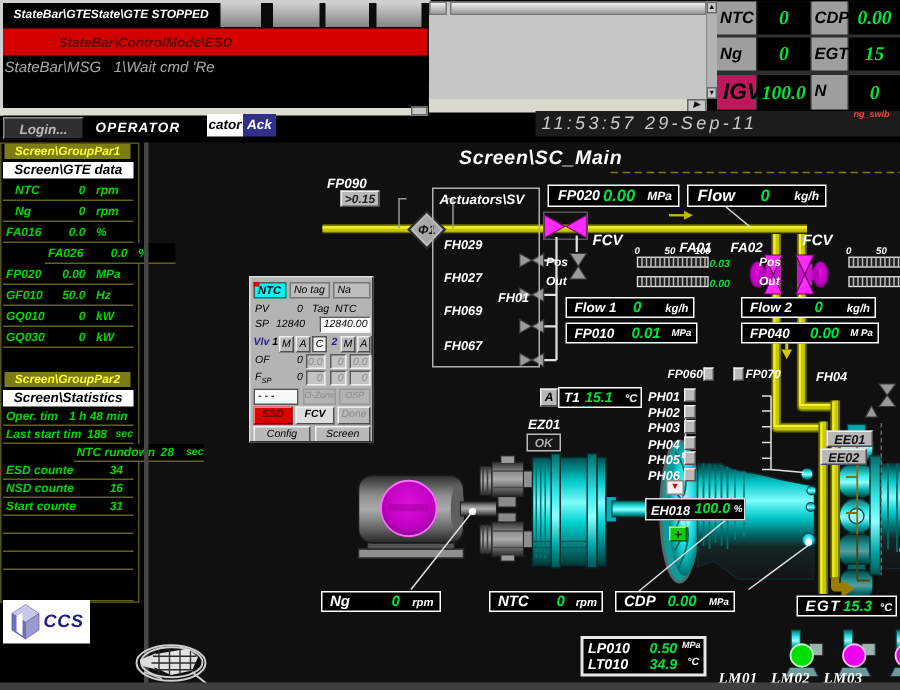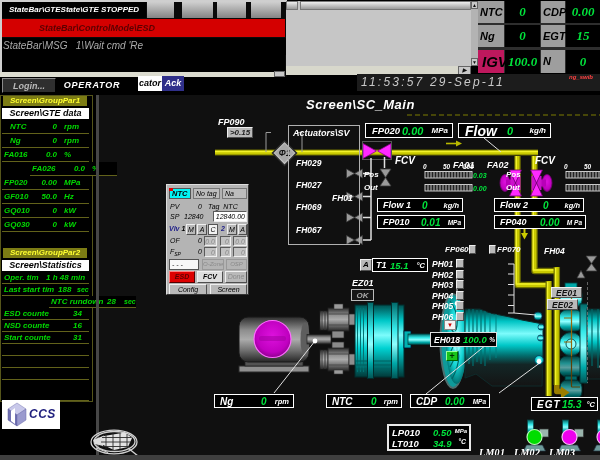--- a/index.html
+++ b/index.html
@@ -439,21 +439,21 @@
 </g>
 </svg>
 </div>
 
 <div class="box" style="left:365px;top:123px;width:88px;height:15px;">
 <span class="lb" style="margin-left:6px;font-size:9.5px;">FP020</span>
       <span class="val" style="position:absolute;left:36px;">0.00</span>
       <span class="un" style="position:absolute;right:4px;">MPa</span>
     </div>
 <div class="box" style="left:458px;top:123px;width:93px;height:15px;">
-<span class="lb" style="margin-left:6px;font-size:14px;">Flow</span>
+<span class="lb" style="margin-left:6px;font-size:11px;">Flow</span>
       <span class="val" style="position:absolute;left:48px;">0</span>
       <span class="un" style="position:absolute;right:4px;">kg/h</span>
     </div>
 <div class="box" style="left:377px;top:198px;width:86px;height:14px;">
 <span class="lb" style="margin-left:5px;font-size:9px;">Flow 1</span>
       <span class="val" style="position:absolute;left:44px;font-size:10px;">0</span>
       <span class="un" style="position:absolute;right:3px;font-size:7.5px;">kg/h</span>
     </div>
 <div class="box" style="left:377px;top:215px;width:88px;height:14px;">
 <span class="lb" style="margin-left:5px;font-size:9px;">FP010</span>

